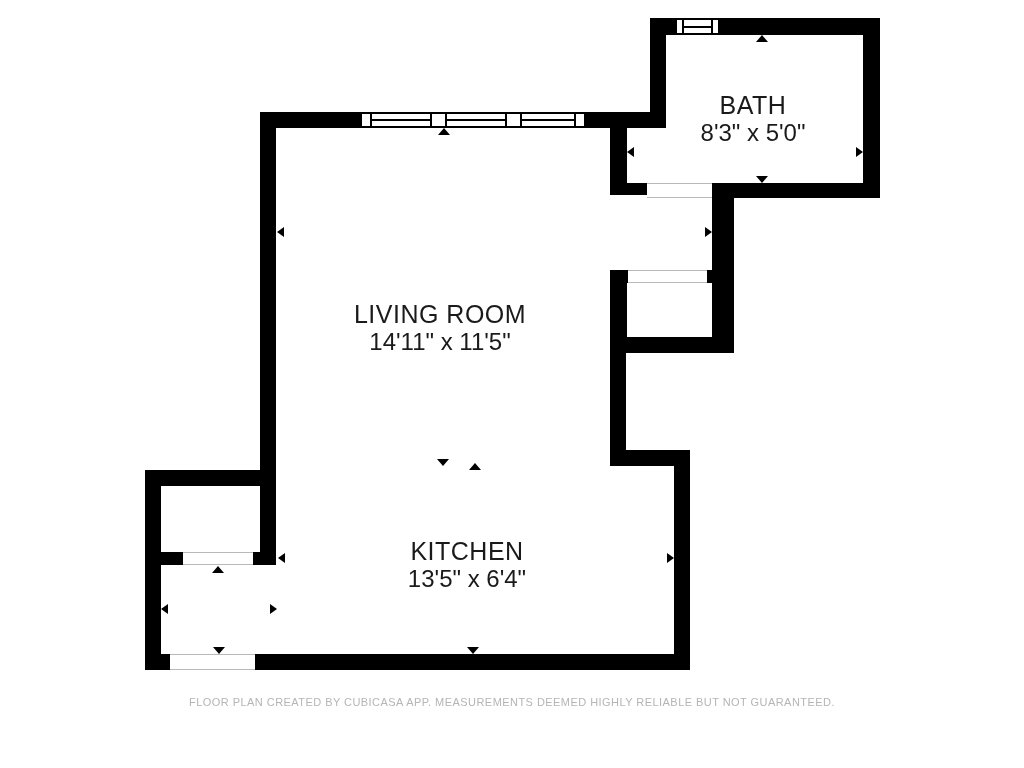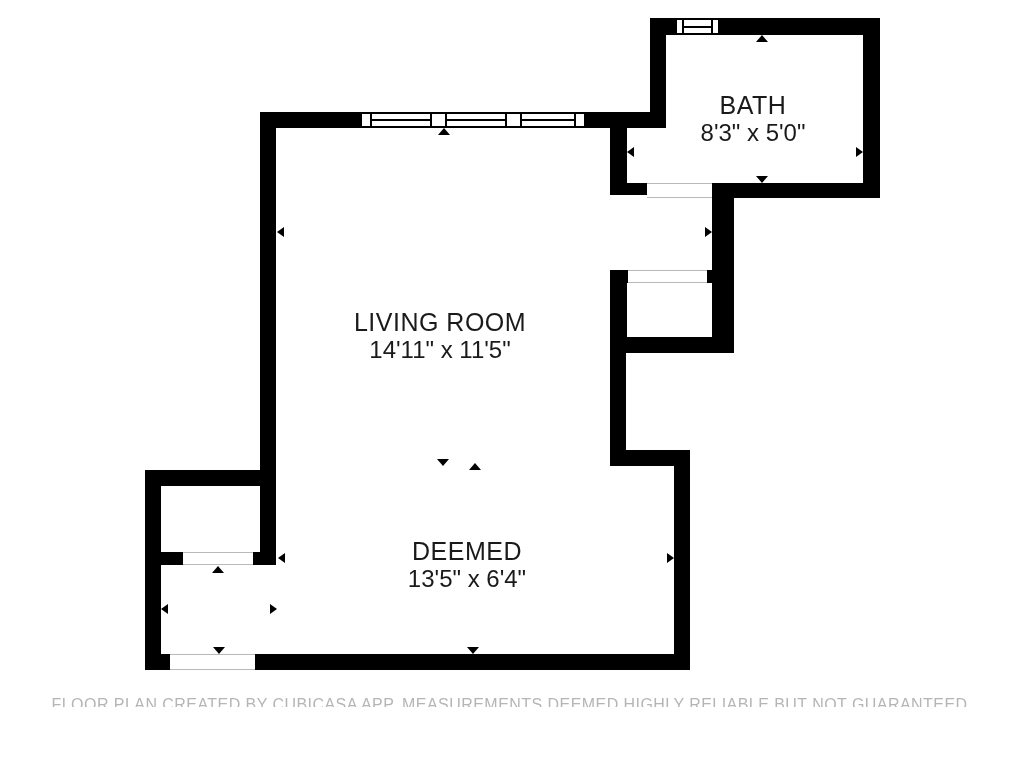--- a/index.html
+++ b/index.html
@@ -19,21 +19,21 @@
   .arr.up{border-left:6px solid transparent;border-right:6px solid transparent;border-bottom:7px solid #000;}
   .arr.down{border-left:6px solid transparent;border-right:6px solid transparent;border-top:7px solid #000;}
   .arr.left{border-top:5px solid transparent;border-bottom:5px solid transparent;border-right:7px solid #000;}
   .arr.right{border-top:5px solid transparent;border-bottom:5px solid transparent;border-left:7px solid #000;}
   
   .room-label{position:absolute;transform:translate(-50%,-50%);text-align:center;color:#1a1a1a;white-space:nowrap;}
   .room-name{font-size:25px;line-height:27px;letter-spacing:0.5px;}
   .room-dims{font-size:24px;line-height:27px;}
   .footer{
     position:absolute;left:0;right:0;top:696px;text-align:center;
-    font-size:16px;letter-spacing:0.45px;color:#b5b5b5;
+    font-size:11px;letter-spacing:0.45px;color:#b5b5b5;
   }
 </style>
 </head>
 <body>
 
 <div class="canvas">
 
   <div class="wall" style="left:260px;top:112px;width:98px;height:16px;"></div>
   <div class="wall" style="left:588px;top:112px;width:77px;height:16px;"></div>
 
@@ -104,24 +104,24 @@
 
   <div class="arr up" style="left:212px;top:566px;"></div>
   <div class="arr down" style="left:213px;top:647px;"></div>
   <div class="arr left" style="left:161px;top:604px;"></div>
   <div class="arr right" style="left:270px;top:604px;"></div>
 
   <div class="room-label" style="left:753px;top:119px;">
     <div class="room-name">BATH</div>
     <div class="room-dims">8'3" x 5'0"</div>
   </div>
-  <div class="room-label" style="left:440px;top:336px;">
+  <div class="room-label" style="left:440px;top:328px;">
     <div class="room-name">LIVING ROOM</div>
     <div class="room-dims">14'11" x 11'5"</div>
   </div>
   <div class="room-label" style="left:467px;top:565px;">
-    <div class="room-name">DEEMED</div>
+    <div class="room-name">KITCHEN</div>
     <div class="room-dims">13'5" x 6'4"</div>
   </div>
 
   <div class="footer">FLOOR PLAN CREATED BY CUBICASA APP. MEASUREMENTS DEEMED HIGHLY RELIABLE BUT NOT GUARANTEED.</div>
 
 </div>
 
 </body></html>

